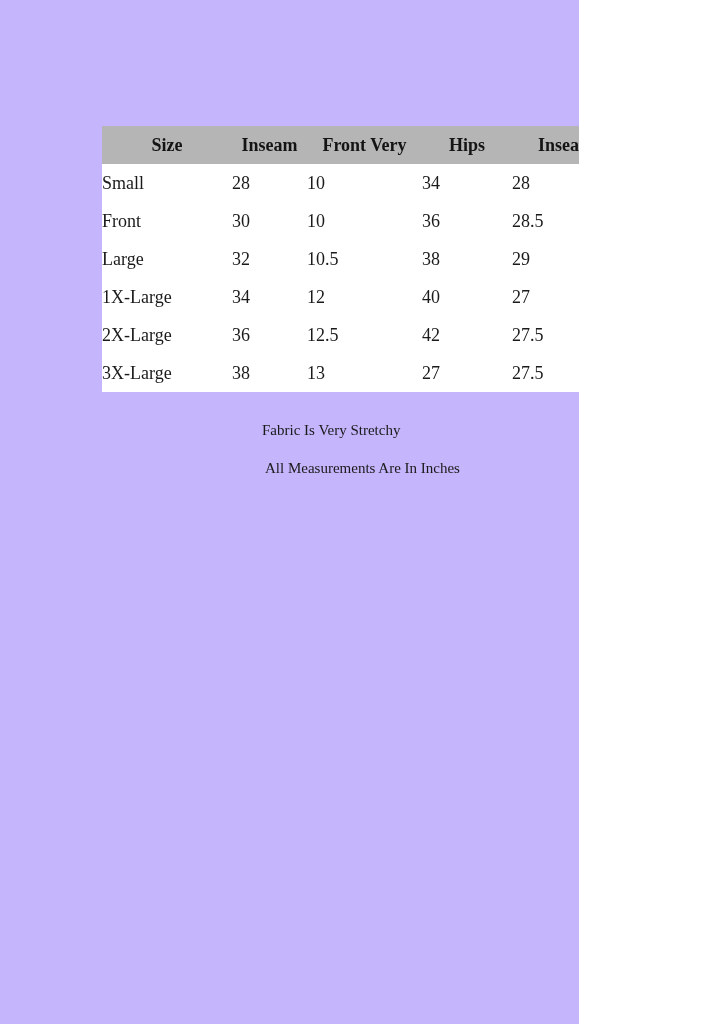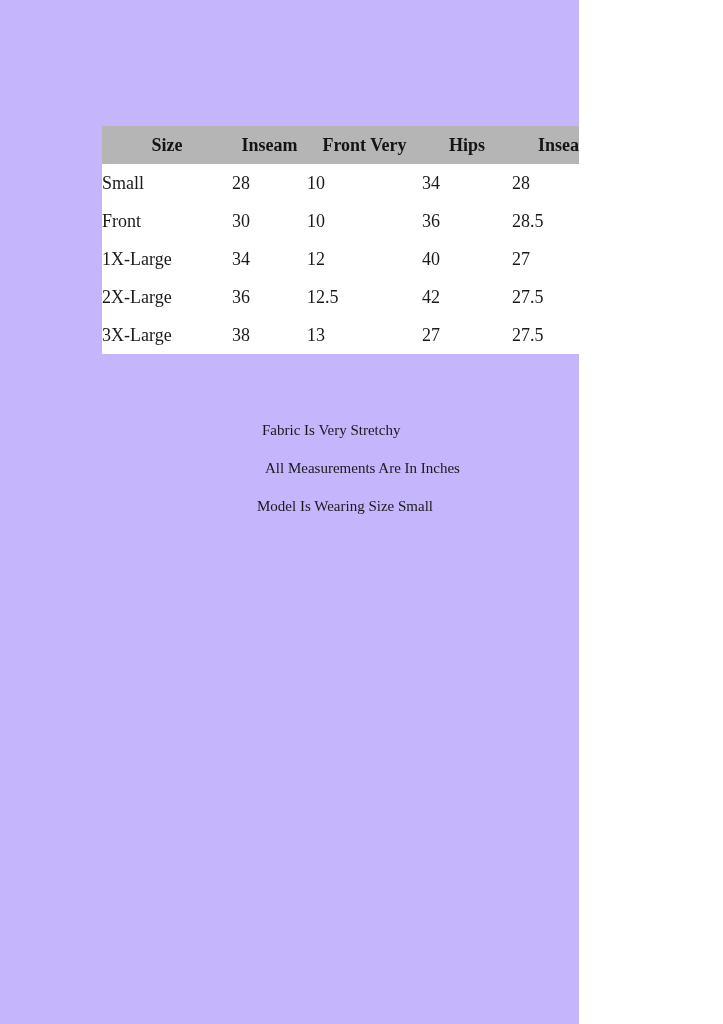--- a/index.html
+++ b/index.html
@@ -83,20 +83,27 @@
         <td>28</td>
       </tr>
       <tr>
         <td>Front</td>
         <td>30</td>
         <td>10</td>
         <td>36</td>
         <td>28.5</td>
       </tr>
       <tr>
+        <td>Large</td>
+        <td>32</td>
+        <td>10.5</td>
+        <td>38</td>
+        <td>29</td>
+      </tr>
+      <tr>
         <td>1X-Large</td>
         <td>34</td>
         <td>12</td>
         <td>40</td>
         <td>27</td>
       </tr>
       <tr>
         <td>2X-Large</td>
         <td>36</td>
         <td>12.5</td>
@@ -109,16 +116,15 @@
         <td>13</td>
         <td>27</td>
         <td>27.5</td>
       </tr>
     </tbody>
   </table>
 
   <div class="notes">
     <p class="note-1">Fabric Is Very Stretchy</p>
     <p class="note-2">All Measurements Are In Inches</p>
-    <p class="note-3">Model Is Wearing Size Small</p>
   </div>
 
 </div>
 
 </body></html>

